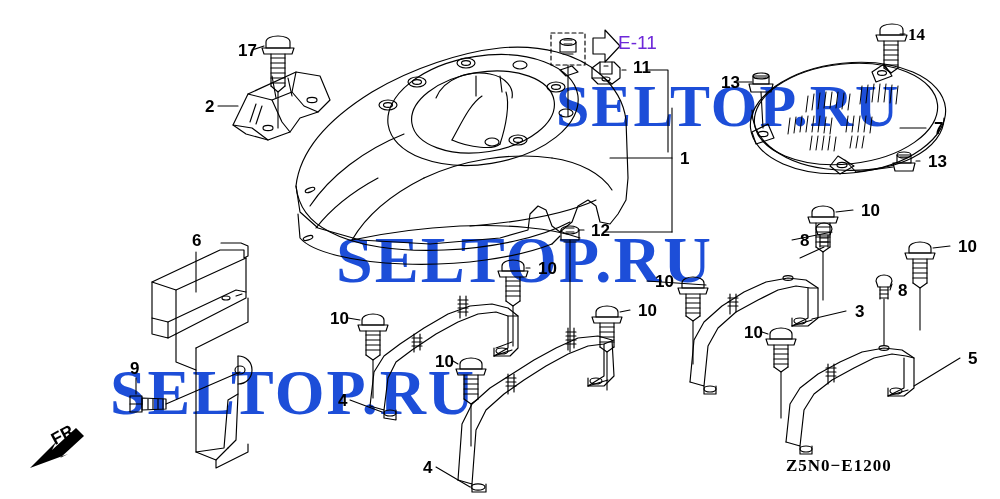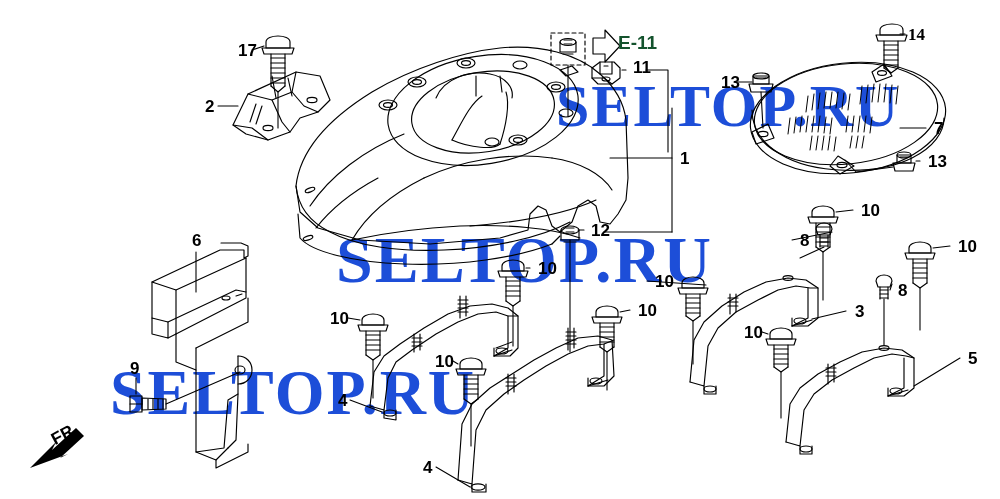--- a/index.html
+++ b/index.html
@@ -40,23 +40,23 @@
     font-weight: bold;
     font-size: 17px;
     color: #000000;
     line-height: 1;
     white-space: nowrap;
   }
   #ref-e11 {
     position: absolute;
     left: 618px; top: 32px;
     font-family: "Liberation Sans", sans-serif;
-    font-weight: bold;
+    font-weight: normal;
     font-size: 19px;
-    color: #14532d;
+    color: #6d28d9;
     letter-spacing: 0px;
   }
   #fr-label {
     position: absolute;
     left: 48px; top: 432px;
     font-family: "Liberation Sans", sans-serif;
     font-weight: bold;
     font-size: 17px;
     color: #000;
     transform: rotate(-28deg);
@@ -531,14 +531,15 @@
   <div class="callout" style="left:435px; top:353px;">10</div>
   <div class="callout" style="left:633px; top:59px;">11</div>
   <div class="callout" style="left:591px; top:222px;text-align:center;">12</div>
   <div class="callout" style="left:721px; top:74px;">13</div>
   <div class="callout" style="left:928px; top:153px;">13</div>
   <div class="callout" style="left:908px; top:26px;font-family:Liberation Serif, serif;">14</div>
   <div class="callout" style="left:238px; top:42px;">17</div>
 
   <div id="ref-e11">E-11</div>
   <div id="fr-label">FR.</div>
+  <div id="part-number">Z5N0−E1200</div>
 
 </div>
 
 </body></html>

